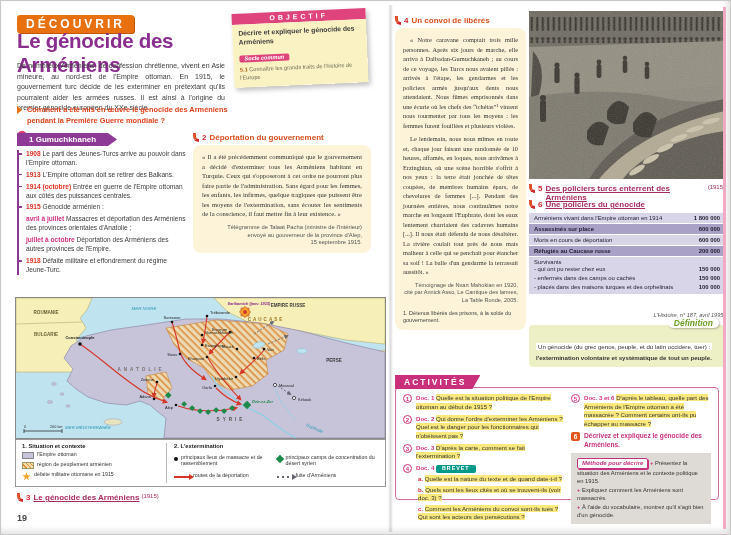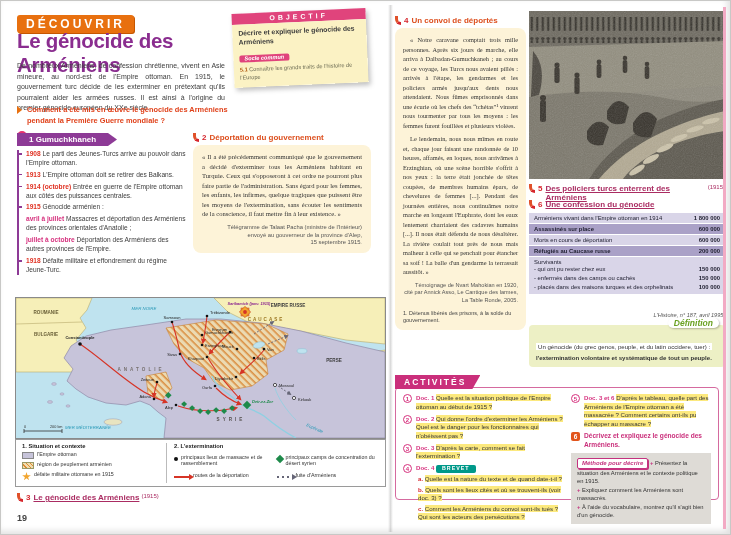--- a/index.html
+++ b/index.html
@@ -424,21 +424,21 @@
     <span class="doc-title-maroon">Le génocide des Arméniens</span>
     <span class="cap-year">(1915)</span>
   </div>
   <div class="abs pagenum-left">19</div>
 
   <div class="abs gutter"></div>
 
   <div class="abs doc-head convoi-head">
     <span class="hook"></span>
     <span class="doc-num">4</span>
-    <span class="doc-title-orange">Un convoi de déportés</span>
+    <span class="doc-title-orange">Un convoi de libérés</span>
   </div>
   <div class="abs convoi-box">
     <p class="convoi-p serif">« Notre caravane comptait trois mille personnes. Après six jours de marche, elle arriva à Dalbadan-Gumuchkaneh ; au cours de ce voyage, les Turcs nous avaient pillés : arrivés à l'étape, les gendarmes et les policiers armés jusqu'aux dents nous attendaient. Nous fûmes emprisonnés dans une écurie où les chefs des “tchétas”¹ vinrent nous tourmenter par tous les moyens : les femmes furent fouillées et plusieurs violées.</p>
     <p class="convoi-p serif" style="margin-top:4px">Le lendemain, nous nous mîmes en route et, chaque jour faisant une randonnée de 10 heures, affamés, en loques, nous arrivâmes à Erzinghian, où une scène horrible s'offrit à nos yeux : la terre était jonchée de têtes coupées, de membres humains épars, de chevelures de femmes [...]. Pendant des journées entières, nous continuâmes notre marche en longeant l'Euphrate, dont les eaux lentement charriaient des cadavres humains [...]. Il nous était défendu de nous désaltérer. La rivière coulait tout près de nous mais malheur à celle qui se penchait pour étancher sa soif ! La balle d'un gendarme la terrassait aussitôt. »</p>
     <div class="convoi-src">
       <div>Témoignage de Nvart Mahokian en 1920,</div>
       <div>cité par Annick Asso, Le Cantique des larmes,</div>
       <div>La Table Ronde, 2005.</div>
     </div>
     <div class="convoi-note">1. Détenus libérés des prisons, à la solde du gouvernement.</div>
@@ -508,21 +508,21 @@
   <div class="abs doc-head cap5">
     <span class="hook"></span>
     <span class="doc-num">5</span>
     <span class="doc-title-maroon">Des policiers turcs enterrent des Arméniens</span>
     <span class="cap-year">(1915)</span>
   </div>
 
   <div class="abs doc-head est-head">
     <span class="hook"></span>
     <span class="doc-num">6</span>
-    <span class="doc-title-maroon">Une confession du génocide</span>
+    <span class="doc-title-maroon">Une policiers du génocide</span>
   </div>
   <div class="abs est-table">
     <div class="est-row est-light">
       <span>Arméniens vivant dans l'Empire ottoman en 1914</span>
       <span class="est-val">1 800 000</span>
     </div>
     <div class="est-row est-dark">
       <span>Assassinés sur place</span>
       <span class="est-val">600 000</span>
     </div>

